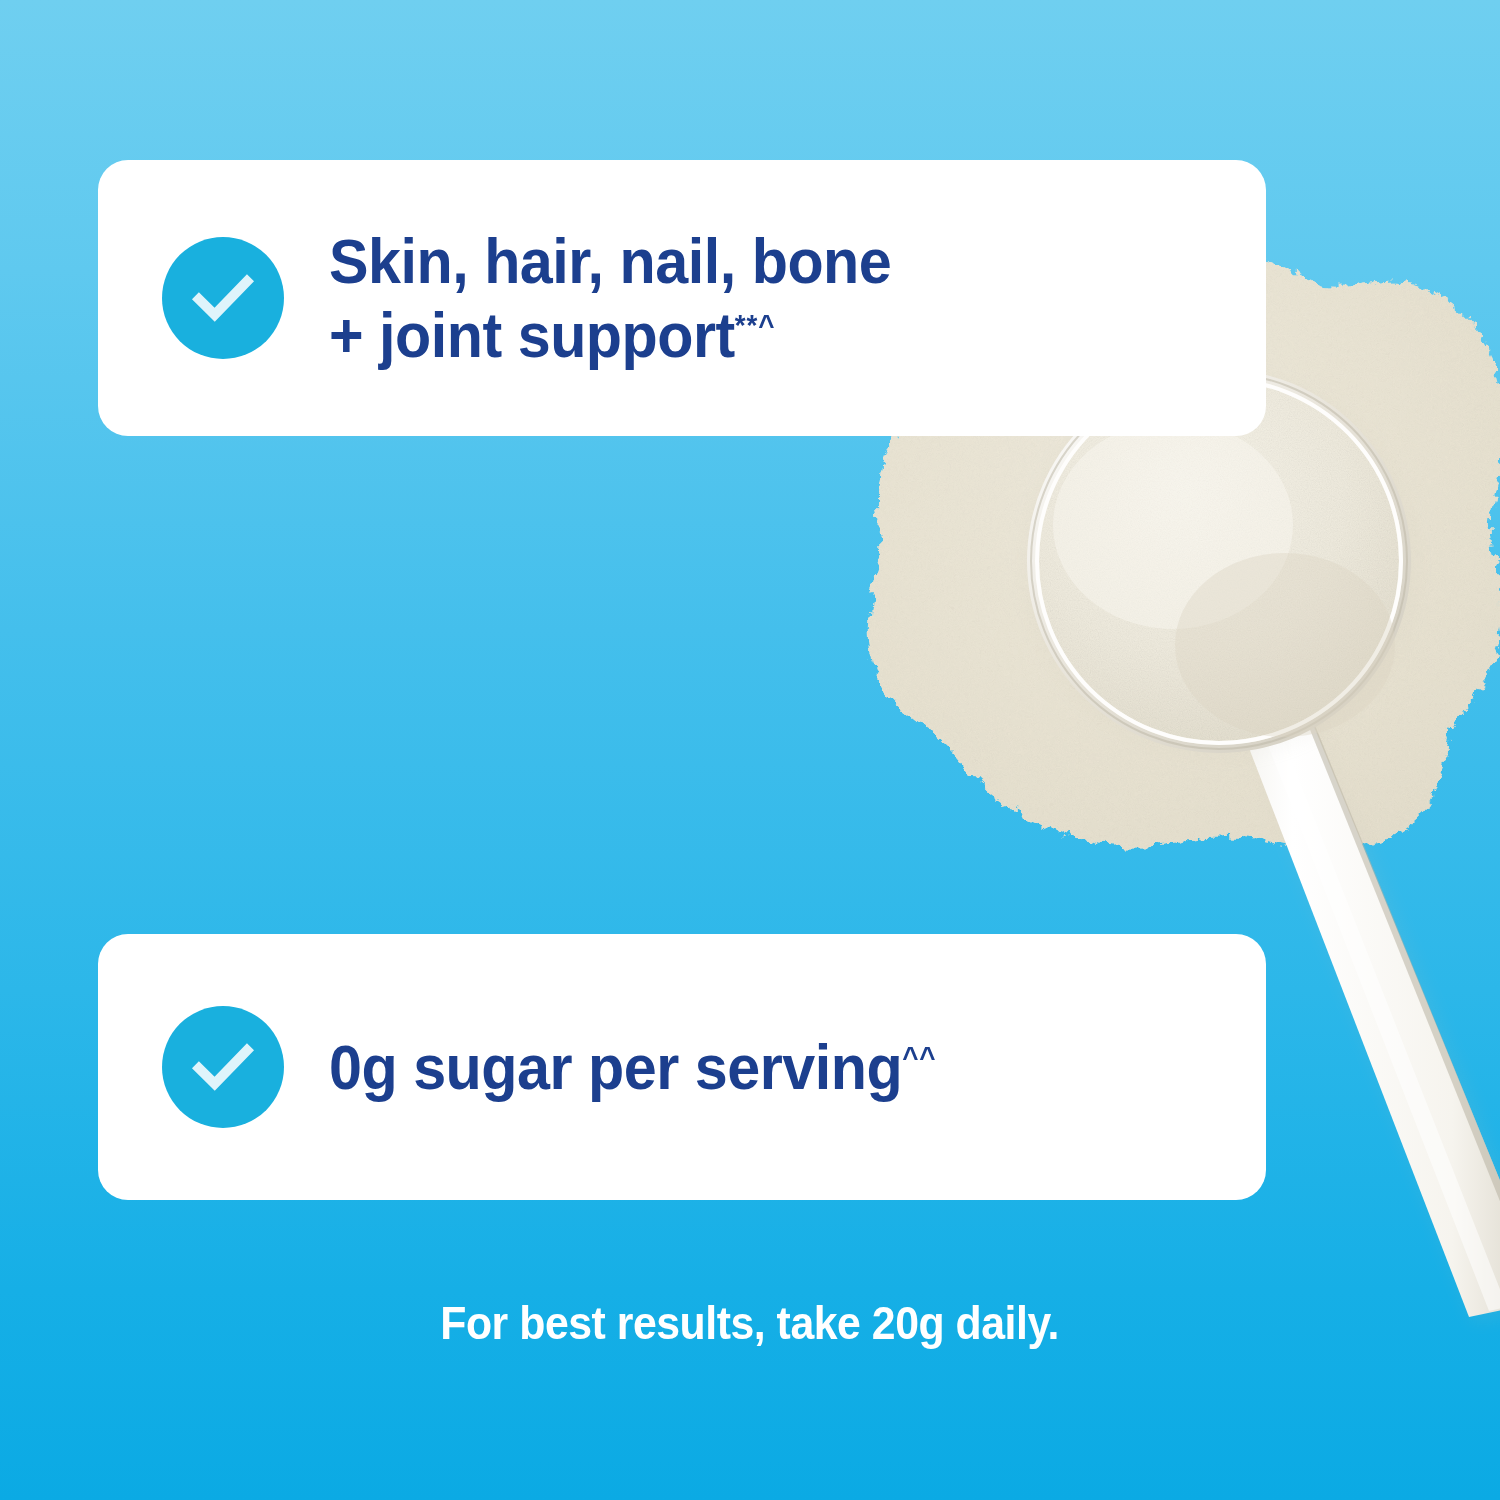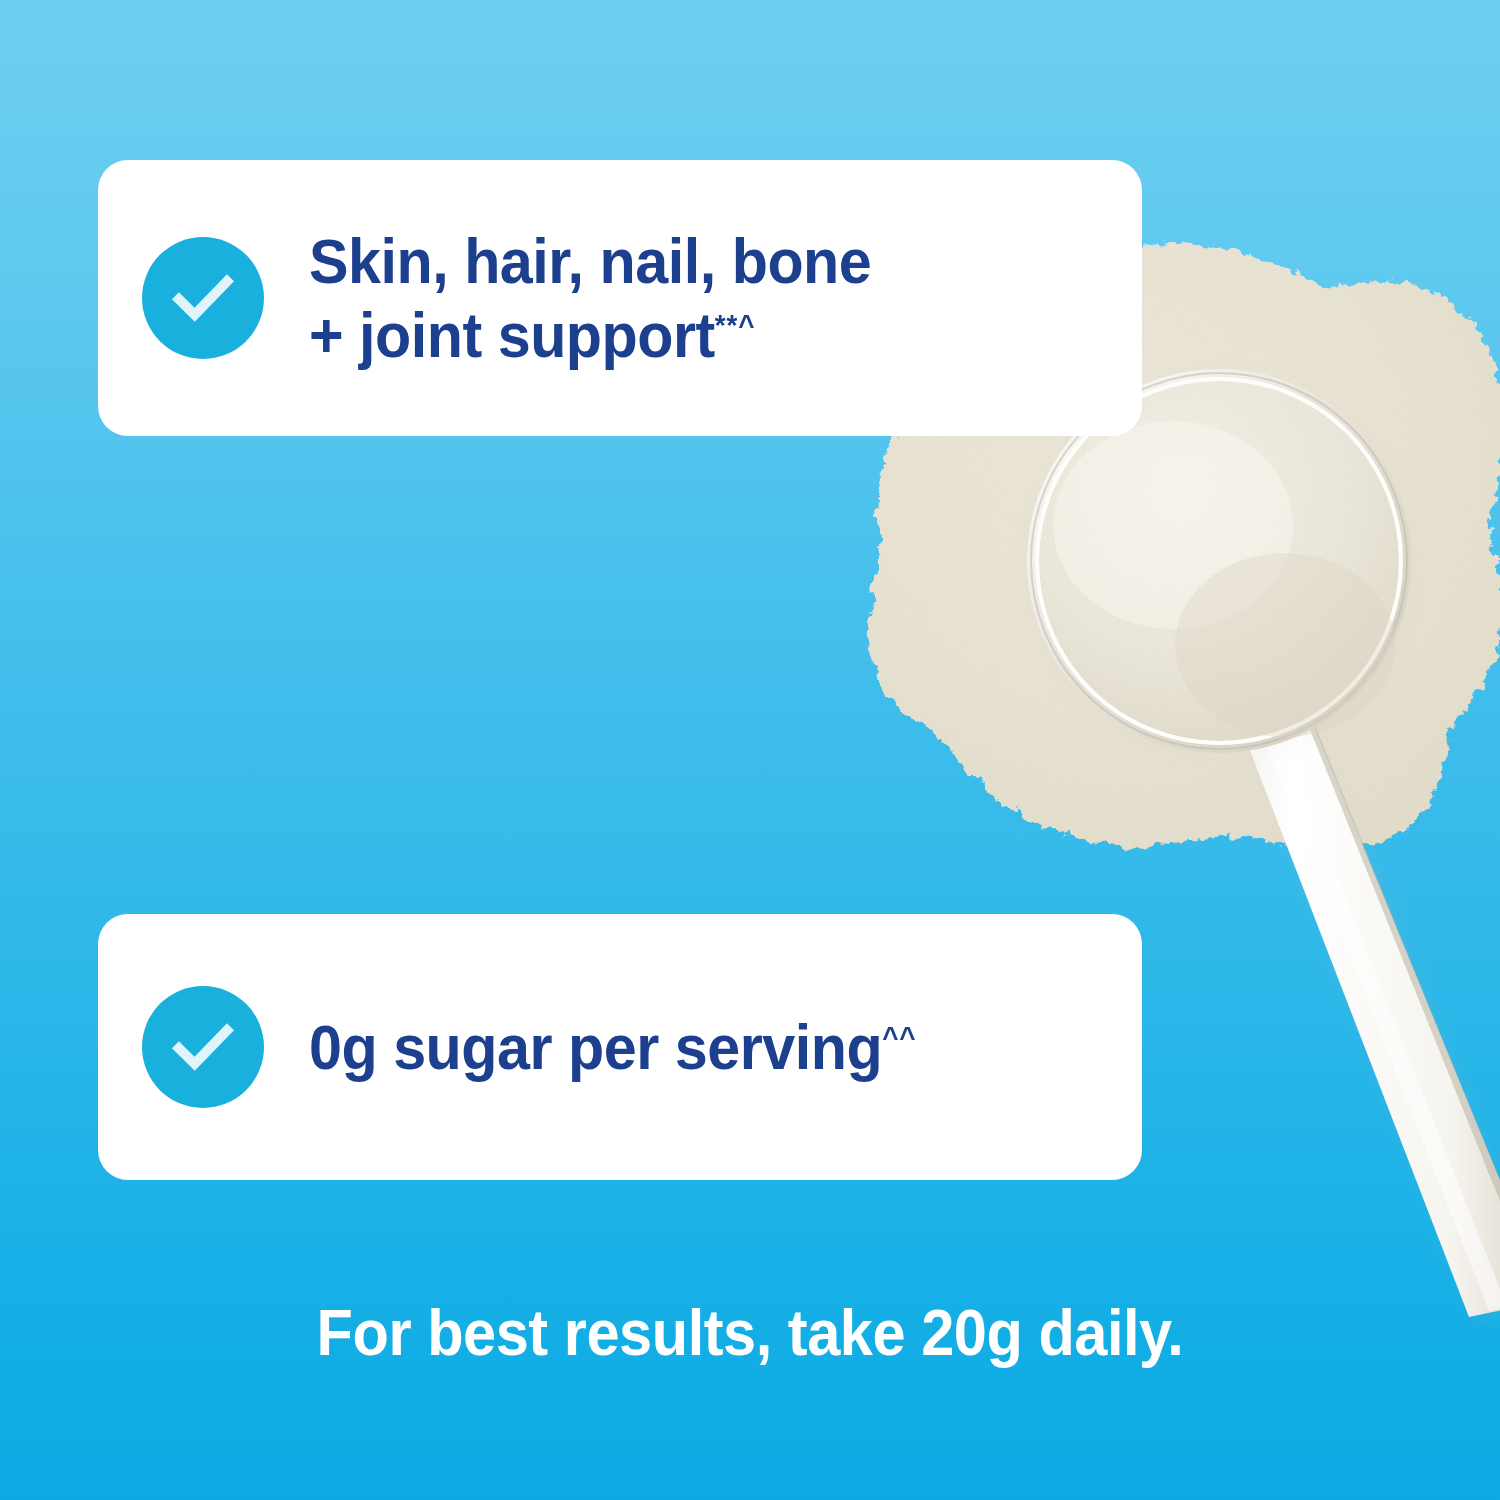--- a/index.html
+++ b/index.html
@@ -41,31 +41,31 @@
     display: block;
     width: 100%;
     height: 100%;
     overflow: visible;
   }
 
   
   .card {
     position: absolute;
     left: 98px;
-    width: 1044px;
+    width: 1168px;
     background: #ffffff;
     border-radius: 30px;
     display: flex;
     align-items: center;
     box-sizing: border-box;
-    padding-left: 44px;
+    padding-left: 64px;
   }
   #card-0 { top: 160px;  height: 276px; }
   #card-1 { top: 536px;  height: 272px; }
-  #card-2 { top: 914px;  height: 266px; }
+  #card-2 { top: 934px;  height: 266px; }
 
   .check-circle {
     flex: 0 0 auto;
     width: 122px;
     height: 122px;
     border-radius: 50%;
     background: #19B0DE;
     display: flex;
     align-items: center;
     justify-content: center;
@@ -98,21 +98,21 @@
   
   #footer-note {
     position: absolute;
     left: 0;
     top: 1296px;
     width: 1500px;
     text-align: center;
     color: #FFFFFF;
     font-family: "Liberation Sans", sans-serif;
     font-weight: bold;
-    font-size: 64px;
+    font-size: 46px;
     letter-spacing: -0.5px;
   }
   #footer-note span {
     display: inline-block;
     transform: scaleX(0.93);
   }
 </style>
 </head>
 <body>
 

